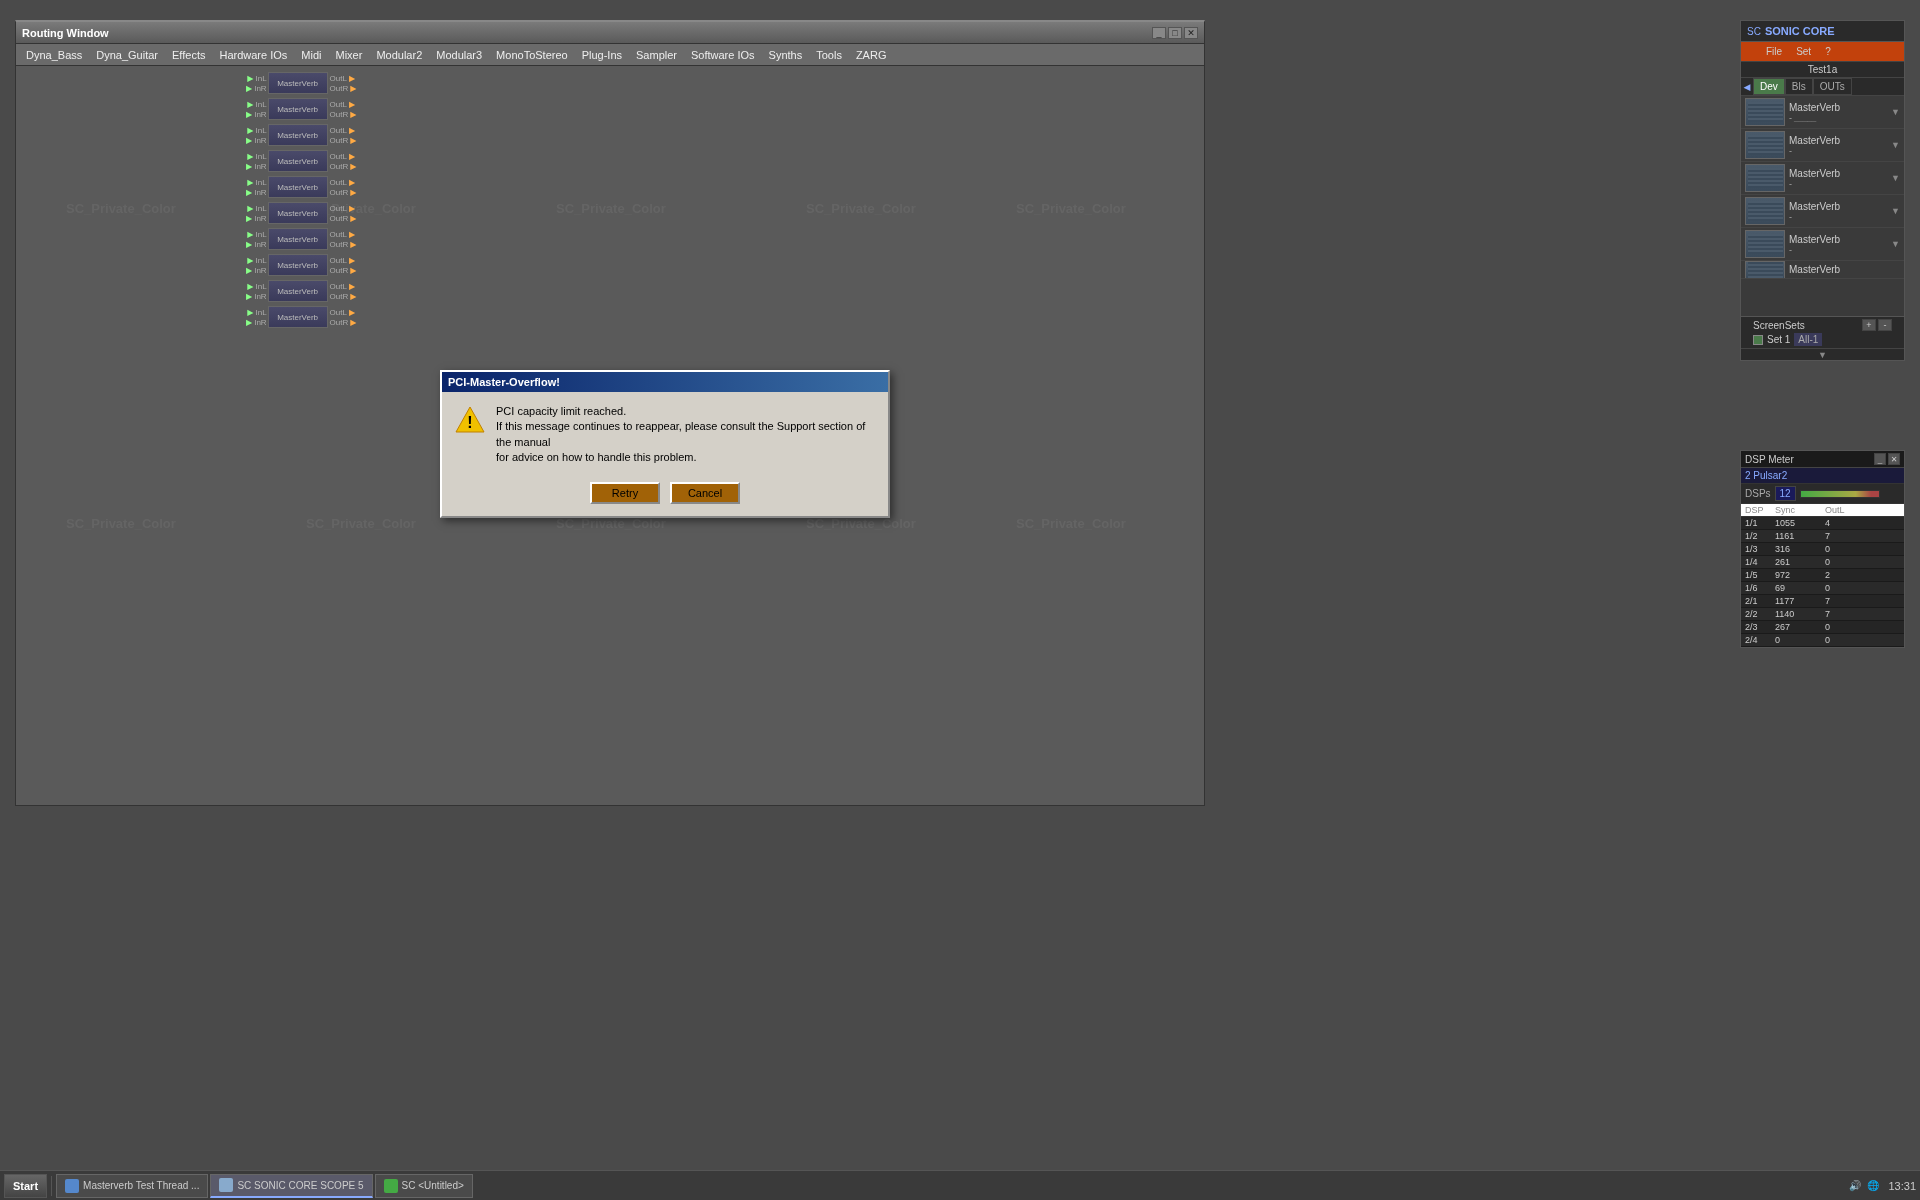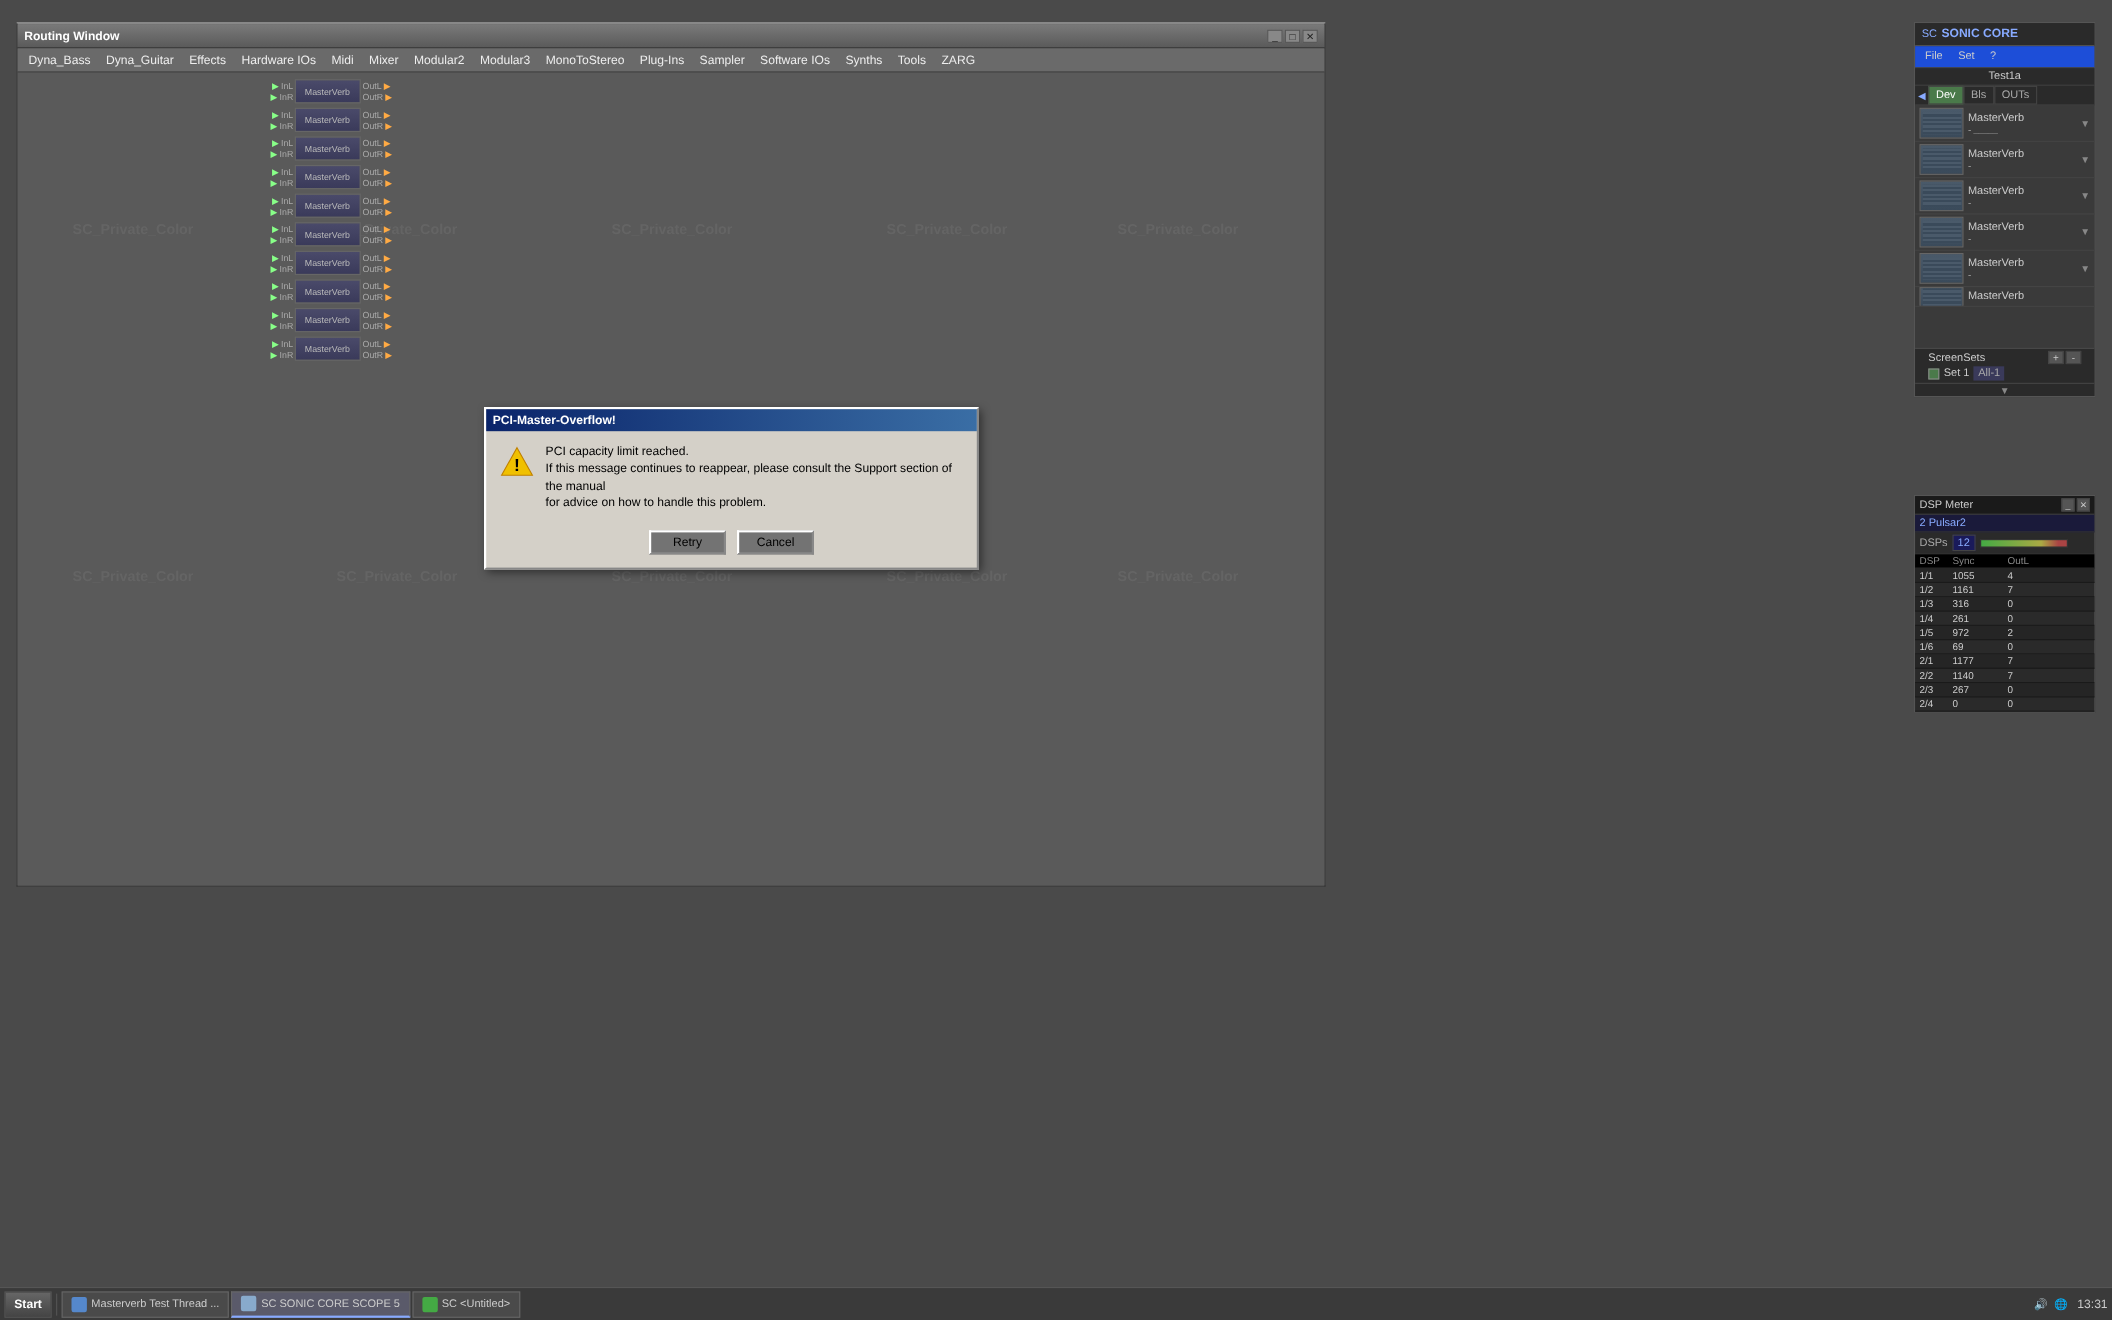--- a/index.html
+++ b/index.html
@@ -190,22 +190,22 @@
     .sc-title {
       color: #88aaff;
       font-size: 11px;
       font-weight: bold;
     }
 
     .sc-menu-bar {
       display: flex;
       align-items: center;
       gap: 4px;
-      padding: 2px 4px;
-      background: #1d4ed8;
+      padding: 2px 20px;
+      background: #c2410c;
       border-bottom: 1px solid #444;
     }
 
     .sc-menu-btn {
       color: #ccc;
       font-size: 10px;
       padding: 1px 4px;
       cursor: pointer;
       border: 1px solid transparent;
     }
@@ -448,21 +448,21 @@
       background: linear-gradient(to right, #44aa44 0%, #aaaa44 70%, #aa4444 90%);
       width: 80px;
       border: 1px solid #333;
     }
 
     .dsp-table-header {
       display: grid;
       grid-template-columns: 30px 50px 40px;
       padding: 1px 4px;
       border-bottom: 1px solid #333;
-      background: #000000;
+      background: #ffffff;
     }
 
     .dsp-col-header {
       color: #888;
       font-size: 9px;
     }
 
     .dsp-table-row {
       display: grid;
       grid-template-columns: 30px 50px 40px;
@@ -529,21 +529,21 @@
     .dialog-buttons {
       display: flex;
       justify-content: center;
       gap: 10px;
       padding: 4px 12px 12px;
     }
 
     .dialog-btn {
       width: 70px;
       height: 22px;
-      background: #737373;
+      background: #a16207;
       border: 2px solid #888;
       border-top-color: #fff;
       border-left-color: #fff;
       font-size: 11px;
       color: #000;
       cursor: pointer;
       display: flex;
       align-items: center;
       justify-content: center;
     }

